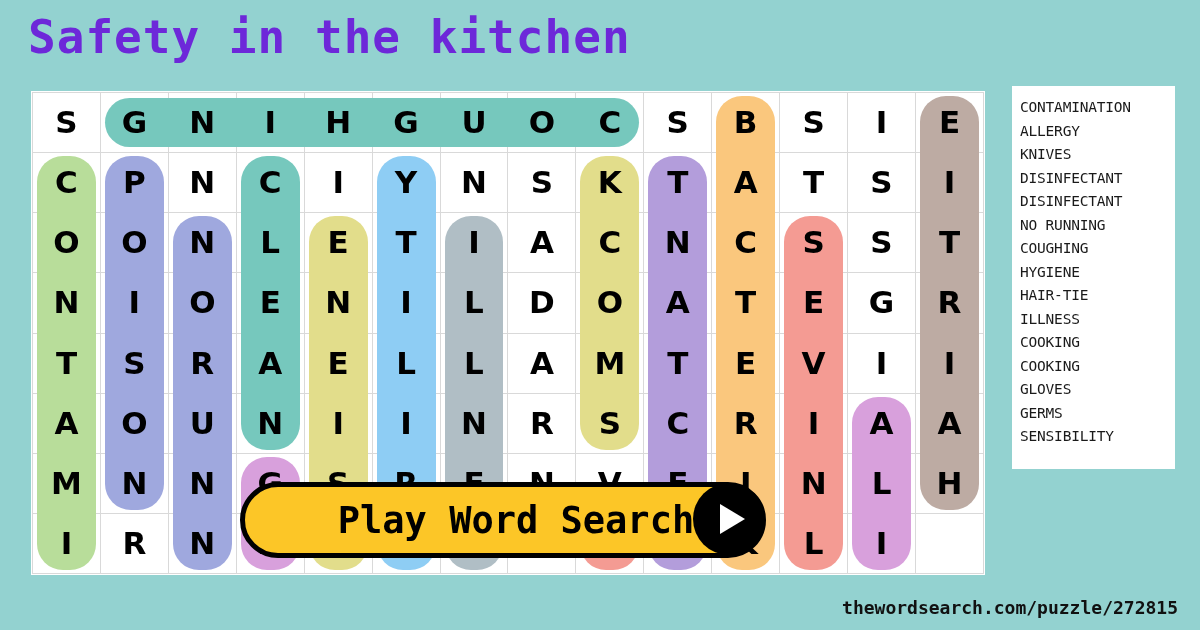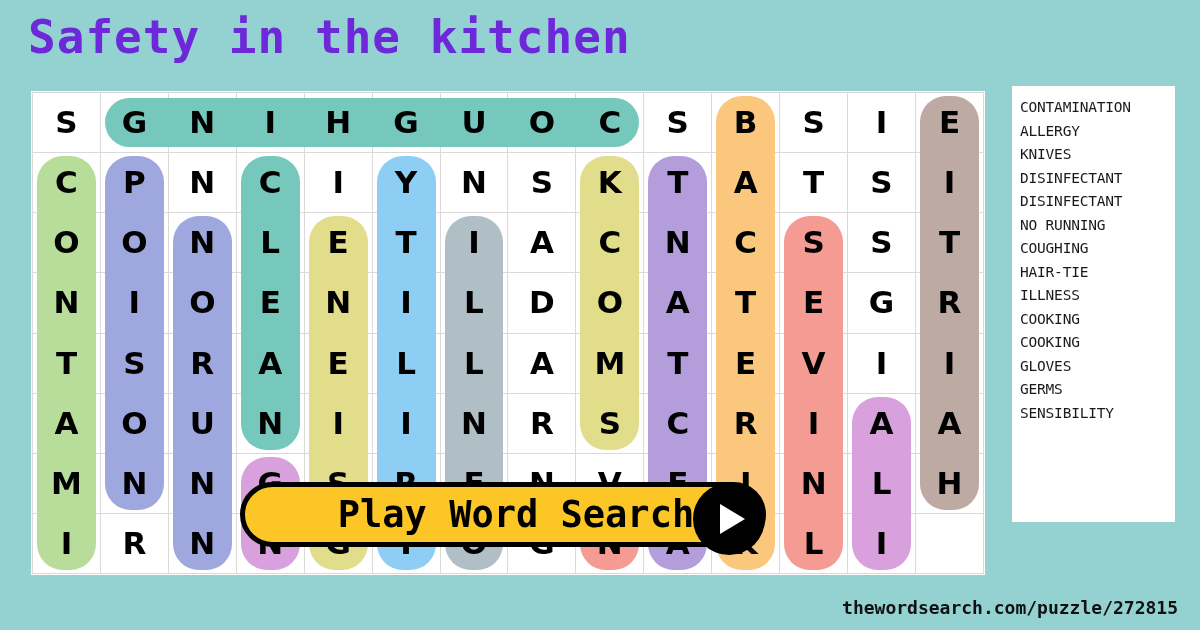--- a/index.html
+++ b/index.html
@@ -94,42 +94,42 @@
     color: #000000;
     line-height: 1;
   }
 
   
   #word-list-panel {
     position: absolute;
     left: 1012px;
     top: 86px;
     width: 163px;
-    height: 436px;
+    height: 383px;
     background: #ffffff;
     padding: 10px 0 0 8px;
   }
 
   .word-item {
     font-family: "DejaVu Sans Mono", monospace;
     font-size: 14.5px;
     font-weight: 400;
     letter-spacing: -0.2px;
     color: #1a1a1a;
     line-height: 23.5px;
     white-space: nowrap;
   }
 
   
   #play-button {
     position: absolute;
     left: 240px;
     top: 482px;
     width: 526px;
-    height: 65px;
+    height: 76px;
     background: #fcc627;
     border: 5px solid #000000;
     border-radius: 38px;
     display: flex;
     align-items: center;
     z-index: 40;
     cursor: pointer;
   }
 
   #play-button-label {
@@ -857,20 +857,21 @@
 
 <div id="word-list-panel">
   <div id="word-list">
       <div class="word-item">CONTAMINATION</div>
       <div class="word-item">ALLERGY</div>
       <div class="word-item">KNIVES</div>
       <div class="word-item">DISINFECTANT</div>
       <div class="word-item">DISINFECTANT</div>
       <div class="word-item">NO RUNNING</div>
       <div class="word-item">COUGHING</div>
+      <div class="word-item">HYGIENE</div>
       <div class="word-item">HAIR-TIE</div>
       <div class="word-item">ILLNESS</div>
       <div class="word-item">COOKING</div>
       <div class="word-item">COOKING</div>
       <div class="word-item">GLOVES</div>
       <div class="word-item">GERMS</div>
       <div class="word-item">SENSIBILITY</div>
     </div>
 </div>
 

